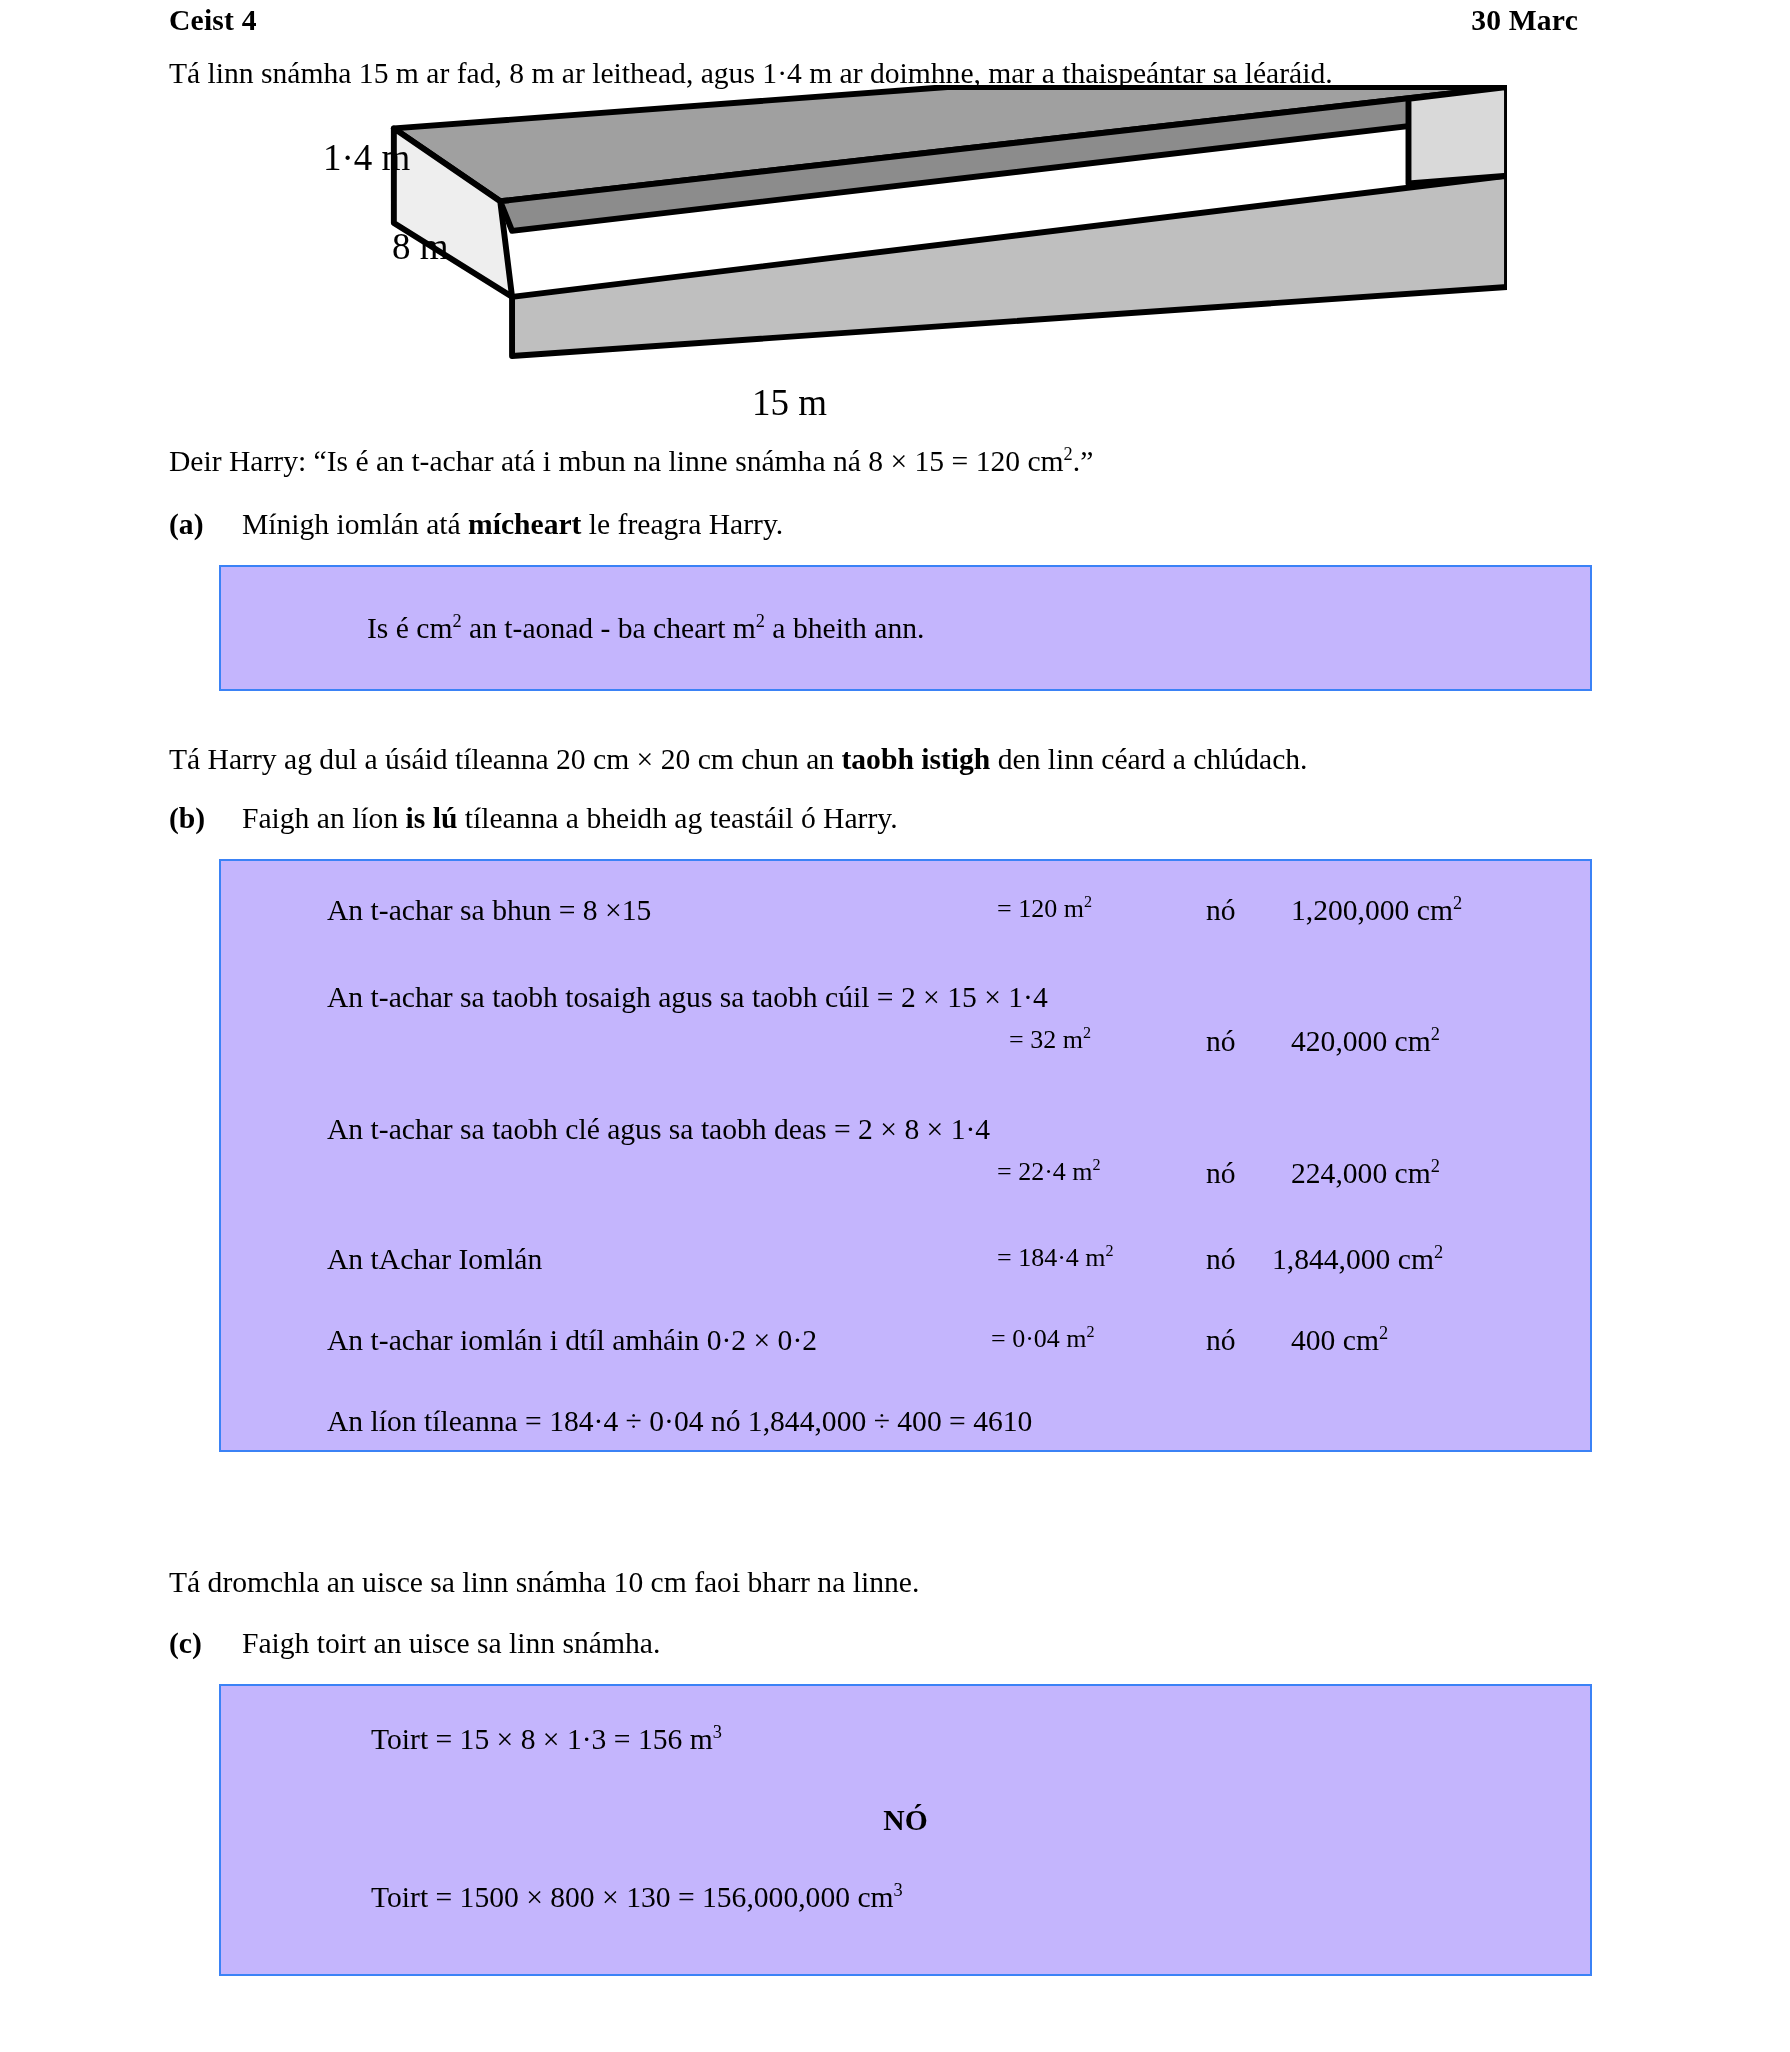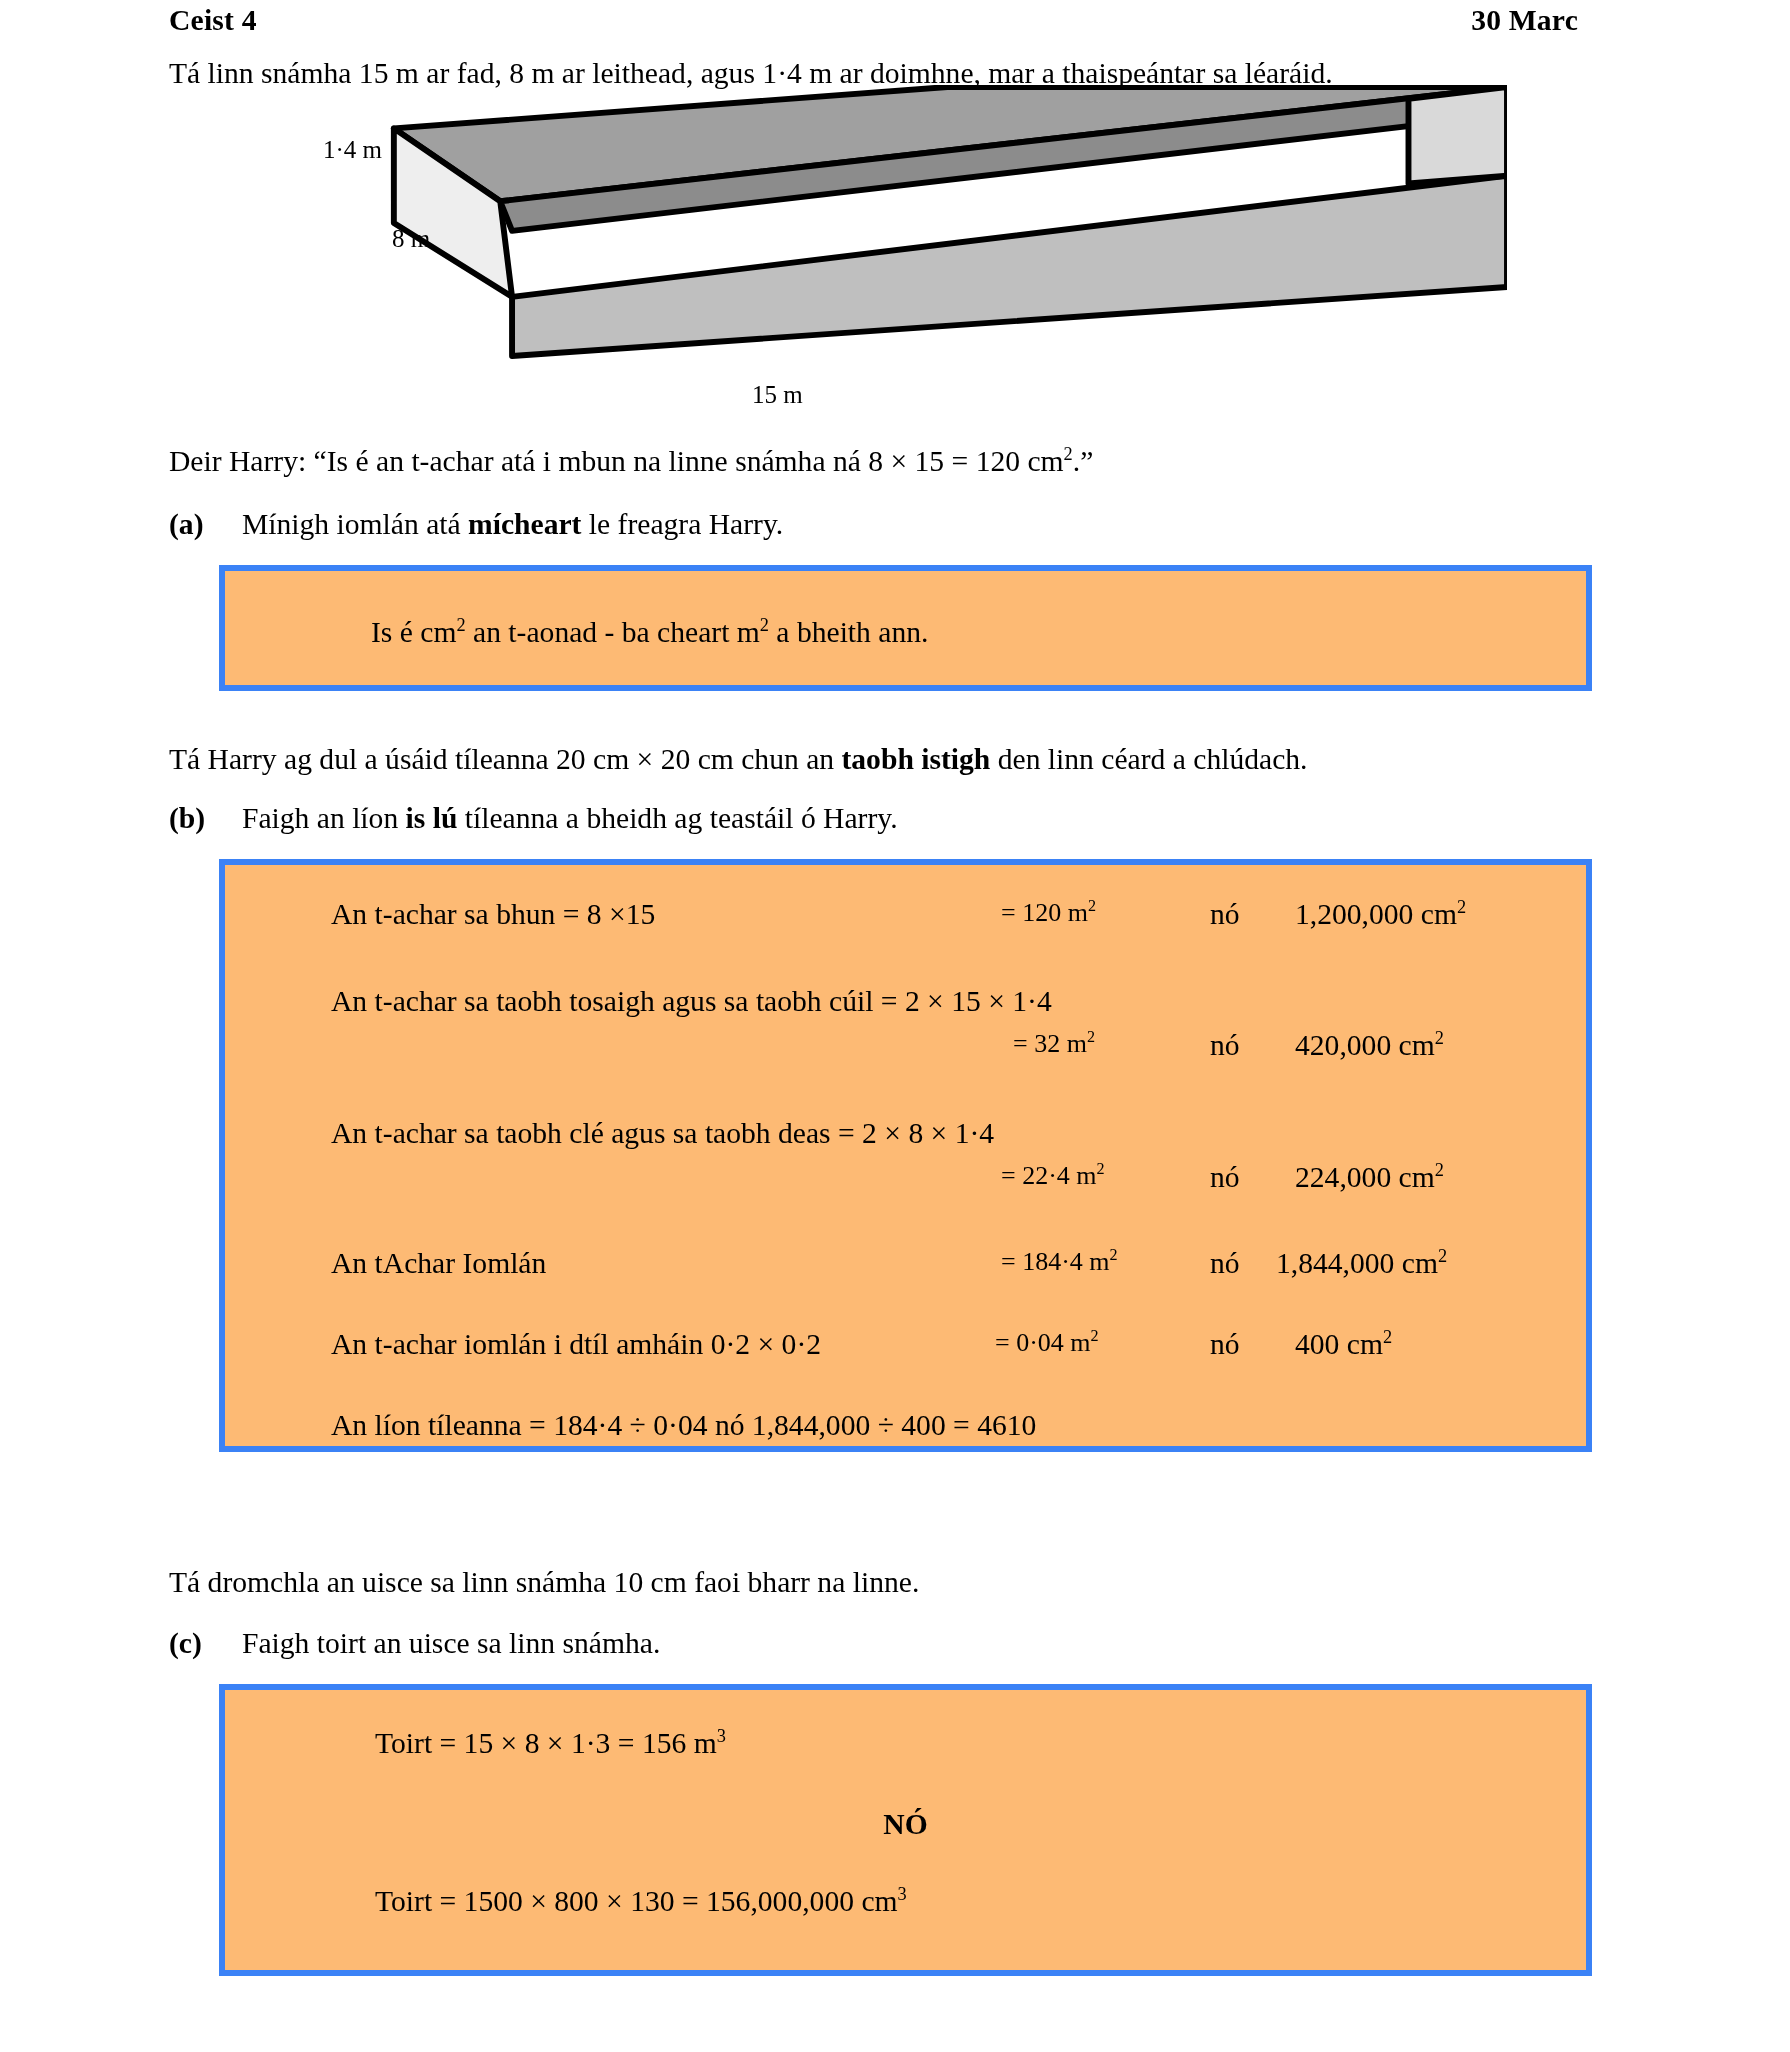--- a/index.html
+++ b/index.html
@@ -70,23 +70,23 @@
   
   sup {
     font-size: 0.62em;
     vertical-align: super;
     line-height: 0;
   }
 
   
   .ansbox {
     position: absolute;
-    border: 6px solid #3b82f6;
+    border: 2px solid #3b82f6;
     box-sizing: border-box;
-    background: #fdba74;
+    background: #c4b5fd;
   }
   #box-a { left: 219px; top: 565px;  width: 1373px; height: 126px; }
   #box-b { left: 219px; top: 859px;  width: 1373px; height: 593px; }
   #box-c { left: 219px; top: 1684px; width: 1373px; height: 292px; }
 
   .ansline {
     position: absolute;
     font-size: 29.6px;
     white-space: nowrap;
   }
@@ -109,21 +109,21 @@
   #diagram {
     position: absolute;
     left: 384px;
     top: 85px;
     width: 1123px;
     height: 335px;
   }
   #diagram svg { display: block; }
   .dimlabel {
     position: absolute;
-    font-size: 25px;
+    font-size: 37px;
     white-space: nowrap;
   }
   #dim-depth { left: -61px; top: 51px; }
   #dim-width { left: 7.9px;  top: 140px; }
   #dim-len   { left: 368px; top: 296px; }
 </style>
 </head>
 <body>
 
 <div class="page">

